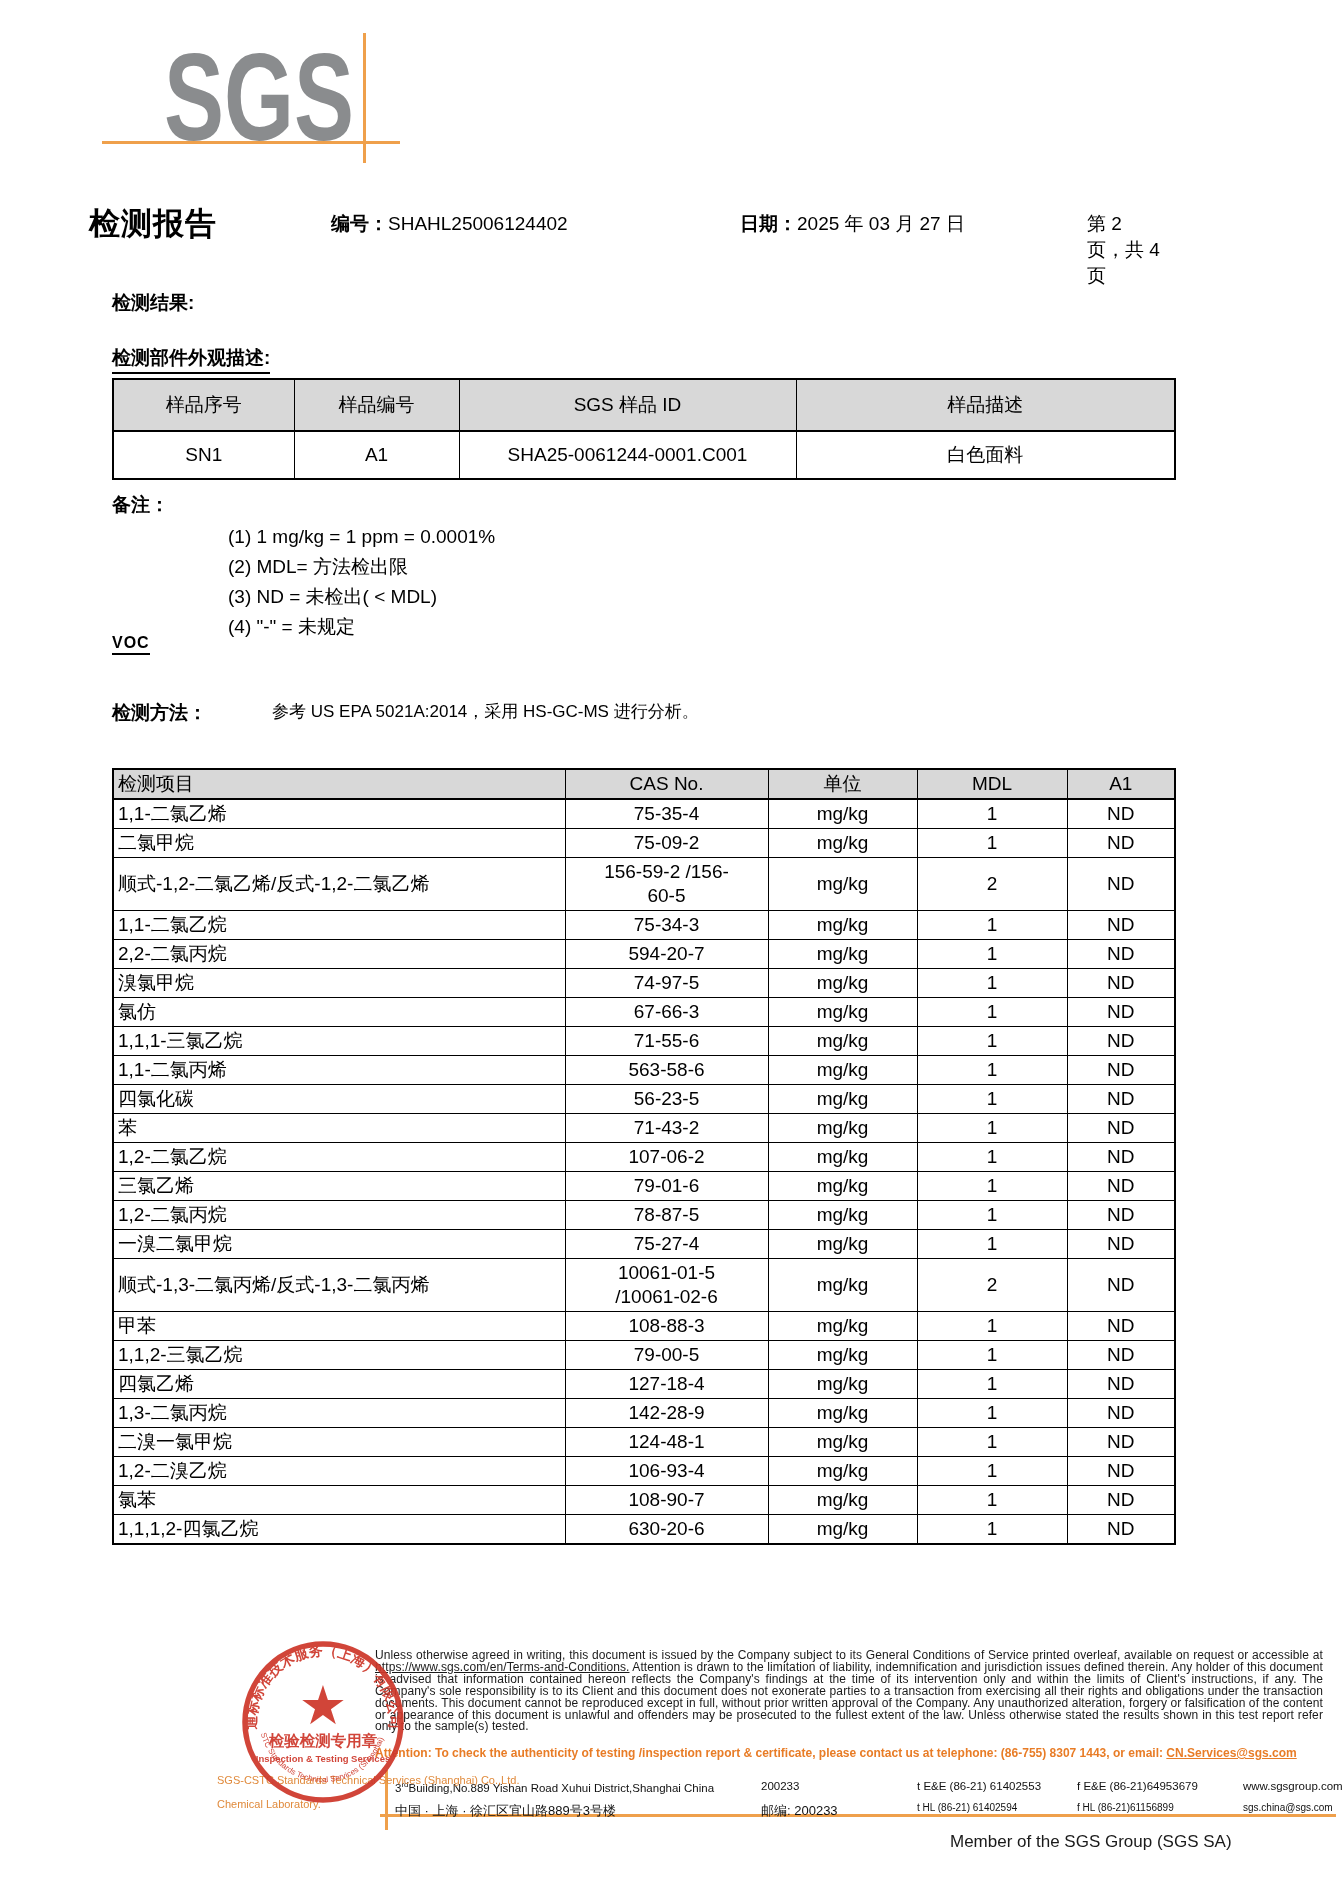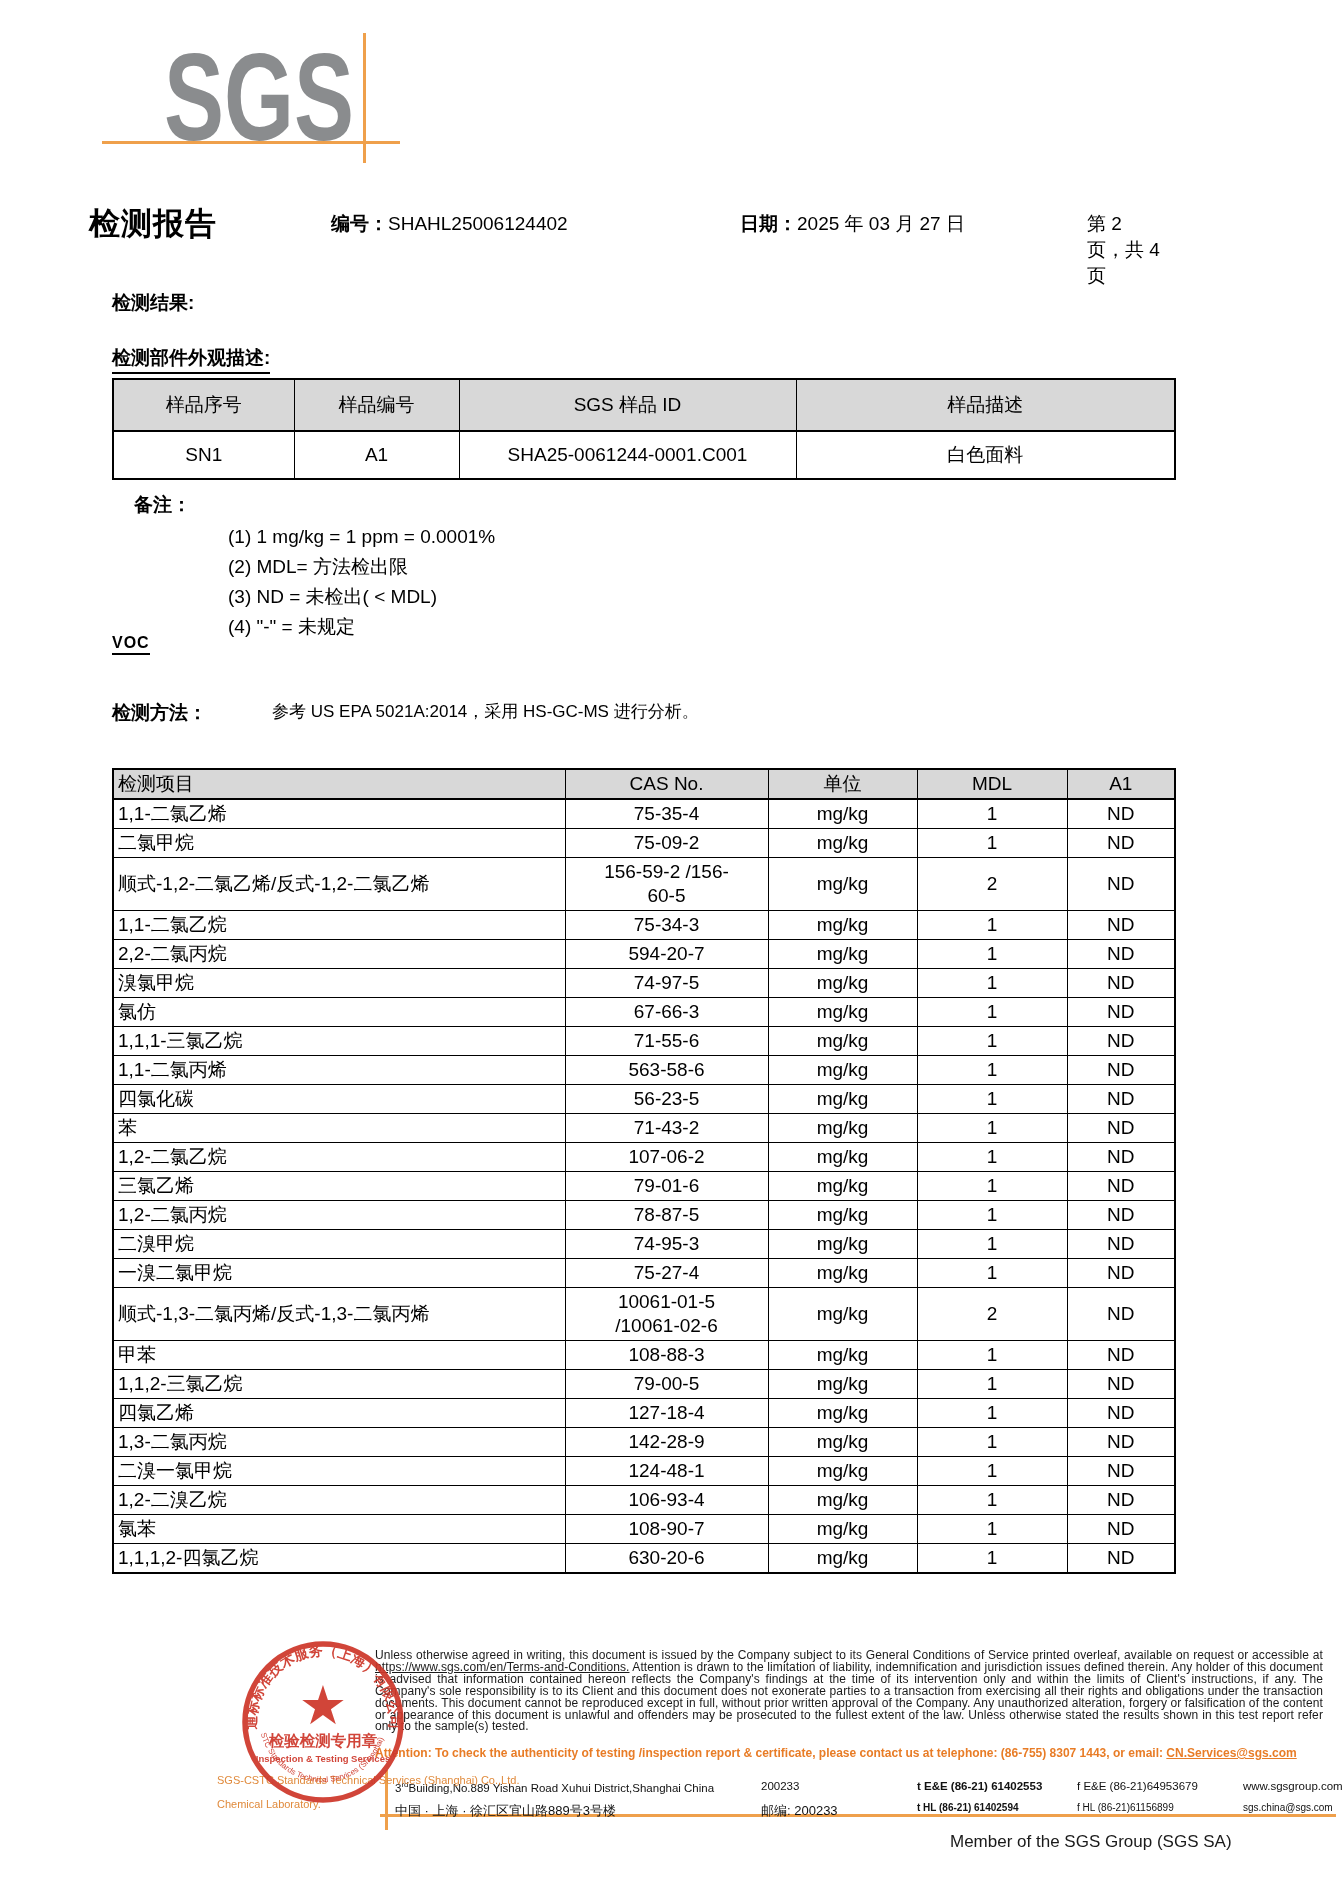--- a/index.html
+++ b/index.html
@@ -16,21 +16,21 @@
   .header-line { position:absolute; left:4px; top:203px; width:1158px; height:40px; }
   .report-title { position:absolute; left:85px; top:0; font-size:31px; font-weight:bold; letter-spacing:1px; }
   .hdr-no   { position:absolute; left:327px; top:8px; font-size:19px; }
   .hdr-date { position:absolute; left:736px; top:8px; font-size:19px; }
   .hdr-page { position:absolute; left:1083px; top:8px; font-size:19px; }
   .hdr-label { font-weight:bold; }
 
   
   .sec-results  { position:absolute; left:112px; top:290px; font-size:19px; font-weight:bold; }
   .sec-appear   { position:absolute; left:112px; top:345px; font-size:19px; font-weight:bold; border-bottom:2px solid #000; padding-bottom:1px; }
-  .notes-label  { position:absolute; left:112px; top:492px; font-size:19px; font-weight:bold;margin-left:22px; }
+  .notes-label  { position:absolute; left:112px; top:492px; font-size:19px; font-weight:bold; }
   .notes-list   { position:absolute; left:228px; top:522px; font-size:19px; line-height:30px; list-style:none; }
   .sec-voc      { position:absolute; left:112px; top:634px; font-size:16px; font-weight:bold; border-bottom:2.5px solid #000; padding-bottom:1px; letter-spacing:1px; }
   .method-label { position:absolute; left:112px; top:700px; font-size:19px; font-weight:bold; }
   .method-text  { position:absolute; left:272px; top:700px; font-size:17px; }
 
   
   table { border-collapse:collapse; table-layout:fixed; }
   .doc-table { position:absolute; left:112px; width:1062px; border:2.5px solid #000; }
   .doc-table th, .doc-table td { border:1.5px solid #000; font-size:19px; font-weight:normal; text-align:center; vertical-align:middle; }
   .doc-table thead th { background:#d8d8d8; border-bottom:2.5px solid #000; }
@@ -54,21 +54,21 @@
   .stamp-print.l2 { top:1798px; }
   .stamp-svg { position:absolute; left:239px; top:1638px; z-index:2; opacity:0.93; }
 
   .addr-block { position:absolute; left:395px; top:1780px; width:948px; height:52px; font-size:11.5px; color:#111; }
   .addr-row { position:absolute; left:0; width:948px; white-space:nowrap; }
   .addr-r1 { top:0; }
   .addr-r2 { top:22px; font-size:13px; }
   .addr-item { position:absolute; top:0; }
   .a-addr { left:0; }
   .a-postal { left:366px; }
-  .a-tel { left:522px;font-weight:bold; }
+  .a-tel { left:522px; }
   .a-fax { left:682px; }
   .a-net { left:848px; }
   .addr-r2 .a-tel, .addr-r2 .a-fax, .addr-r2 .a-net { font-size:10px; }
   sup { font-size:8px; }
 
   .foot-vline { position:absolute; left:385px; top:1770px; width:2.5px; height:60px; background:#efa04b; }
   .foot-hline { position:absolute; left:380px; top:1814px; width:956px; height:2.5px; background:#efa04b; }
   .member-line { position:absolute; left:950px; top:1832px; font-size:17px; color:#1a1a1a; }
 </style>
 </head>
@@ -246,27 +246,20 @@
           <td>ND</td>
         </tr>
         <tr>
           <td>1,2-二氯丙烷</td>
           <td>78-87-5</td>
           <td>mg/kg</td>
           <td>1</td>
           <td>ND</td>
         </tr>
         <tr>
-          <td>二溴甲烷</td>
-          <td>74-95-3</td>
-          <td>mg/kg</td>
-          <td>1</td>
-          <td>ND</td>
-        </tr>
-        <tr>
           <td>一溴二氯甲烷</td>
           <td>75-27-4</td>
           <td>mg/kg</td>
           <td>1</td>
           <td>ND</td>
         </tr>
         <tr>
           <td>顺式-1,3-二氯丙烯/反式-1,3-二氯丙烯</td>
           <td>10061-01-5
 /10061-02-6</td>

